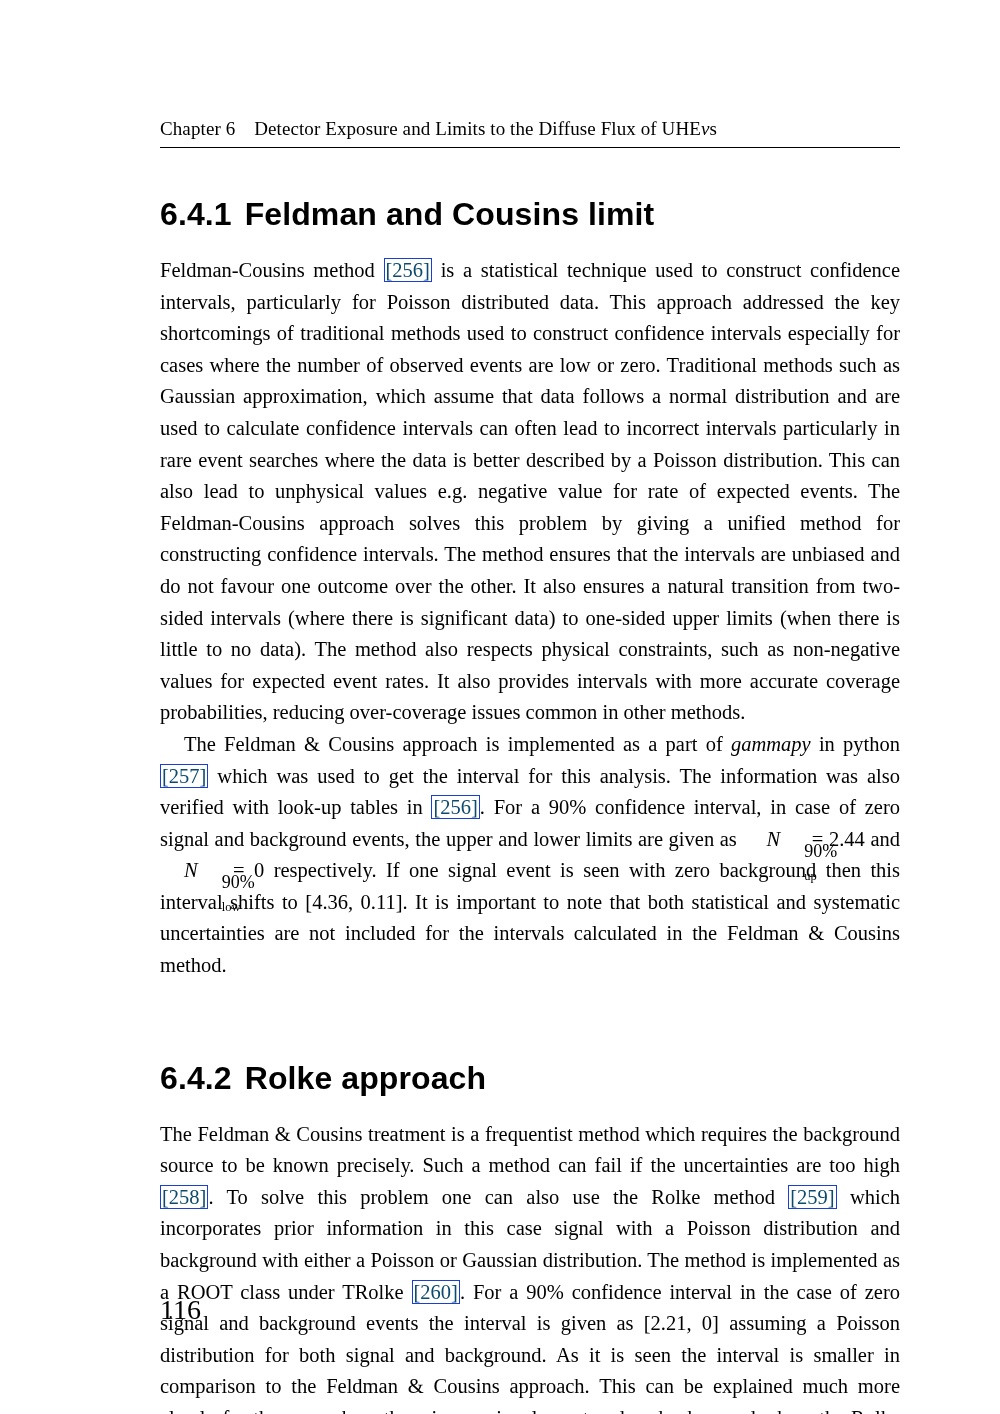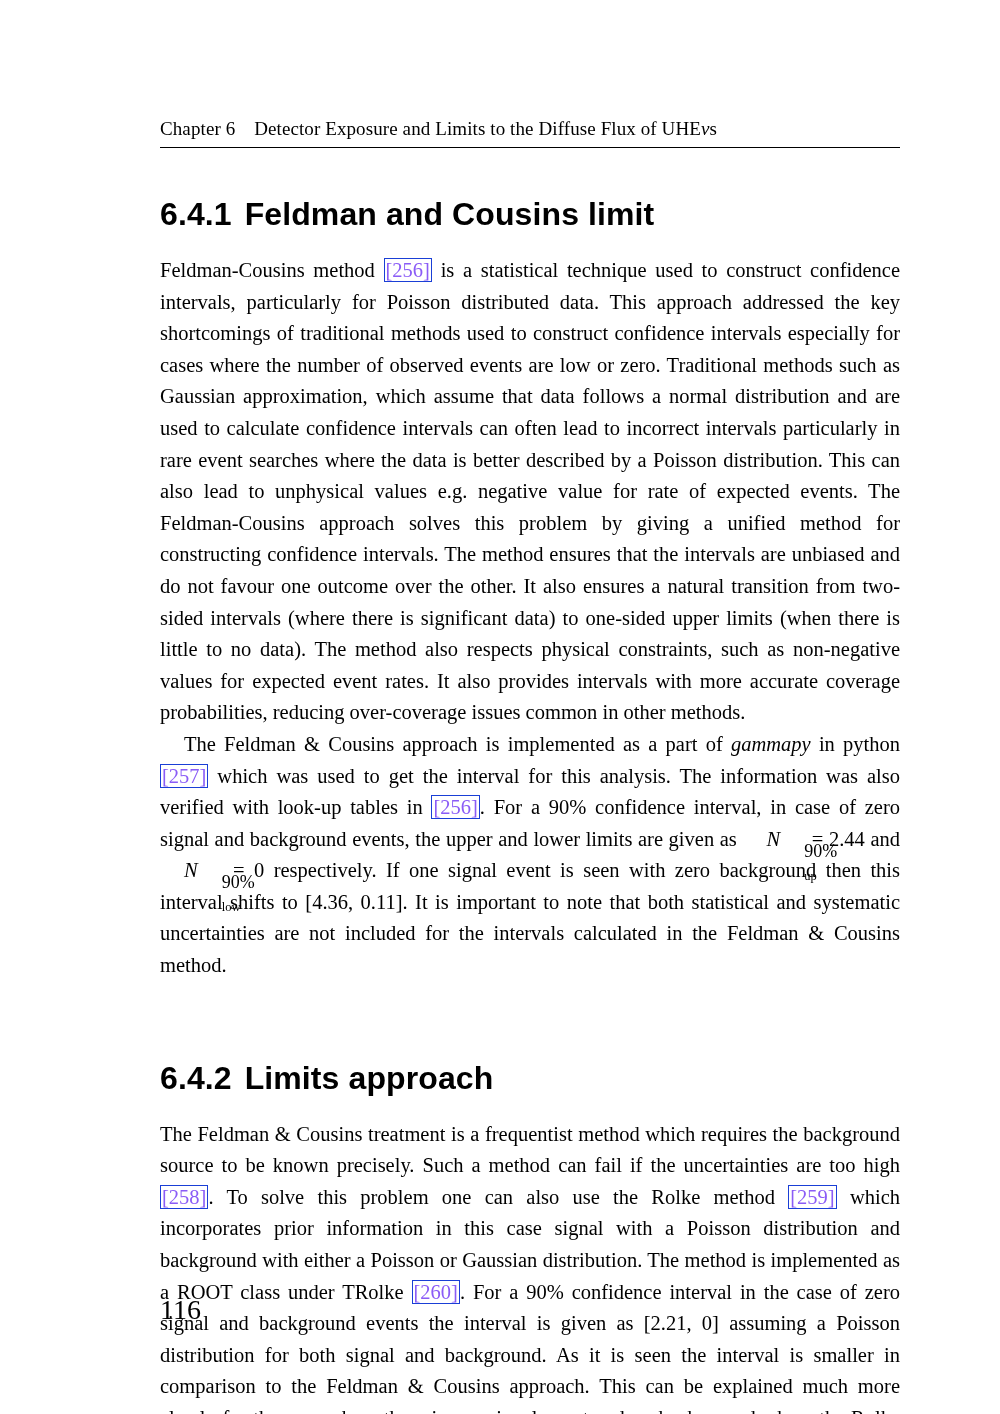--- a/index.html
+++ b/index.html
@@ -49,21 +49,21 @@
     line-height: 31.6px;
     text-align: justify;
     margin: 0;
     text-indent: 0;
     hyphens: auto;
   }
   p.para.indent {
     text-indent: 24px;
   }
   .ref {
-    color: #8b5cf6;
+    color: #0c4a6e;
     border: 1px solid #1a3fd6;
     padding: 0 1px;
     line-height: 1;
     white-space: nowrap;
   }
   .it {
     font-style: italic;
   }
   .nsub {
     font-style: italic;
@@ -124,21 +124,21 @@
       <span>Feldman-Cousins method </span><span class="ref">[256]</span><span> is a statistical technique used to construct confidence intervals, particularly for Poisson distributed data. This approach addressed the key shortcomings of traditional methods used to construct confidence intervals especially for cases where the number of observed events are low or zero. Traditional methods such as Gaussian approximation, which assume that data follows a normal distribution and are used to calculate confidence intervals can often lead to incorrect intervals particularly in rare event searches where the data is better described by a Poisson distribution. This can also lead to unphysical values e.g. negative value for rate of expected events. The Feldman-Cousins approach solves this problem by giving a unified method for constructing confidence intervals. The method ensures that the intervals are unbiased and do not favour one outcome over the other. It also ensures a natural transition from two-sided intervals (where there is significant data) to one-sided upper limits (when there is little to no data). The method also respects physical constraints, such as non-negative values for expected event rates. It also provides intervals with more accurate coverage probabilities, reducing over-coverage issues common in other methods.</span>
     </p>
 
     <p class="para indent">
       <span>The Feldman &amp; Cousins approach is implemented as a part of </span><span class="it">gammapy</span><span> in python </span><span class="ref">[257]</span><span> which was used to get the interval for this analysis. The information was also verified with look-up tables in </span><span class="ref">[256]</span><span>. For a 90% confidence interval, in case of zero signal and background events, the upper and lower limits are given as </span><span class="nvar"><span class="nsub">N</span><span class="supsub"><span class="sup">90%</span><span class="sub">up</span></span></span><span> = 2.44 and </span><span class="nvar"><span class="nsub">N</span><span class="supsub"><span class="sup">90%</span><span class="sub">low</span></span></span><span> = 0 respectively. If one signal event is seen with zero background then this interval shifts to [4.36, 0.11]. It is important to note that both statistical and systematic uncertainties are not included for the intervals calculated in the Feldman &amp; Cousins method.</span>
     </p>
 
     <div class="spacer-sec"></div>
 
     <h2 class="section-heading">
-      <span class="num">6.4.2</span><span>Limits approach</span>
+      <span class="num">6.4.2</span><span>Rolke approach</span>
     </h2>
 
     <p class="para">
       <span>The Feldman &amp; Cousins treatment is a frequentist method which requires the background source to be known precisely. Such a method can fail if the uncertainties are too high </span><span class="ref">[258]</span><span>. To solve this problem one can also use the Rolke method </span><span class="ref">[259]</span><span> which incorporates prior information in this case signal with a Poisson distribution and background with either a Poisson or Gaussian distribution. The method is implemented as a ROOT class under TRolke </span><span class="ref">[260]</span><span>. For a 90% confidence interval in the case of zero signal and background events the interval is given as [2.21, 0] assuming a Poisson distribution for both signal and background. As it is seen the interval is smaller in comparison to the Feldman &amp; Cousins approach. This can be explained much more clearly for the case where there is one signal event and no background where the Rolke interval is [3.65,0]. In this case according to the Feldman &amp; Cousins approach the event has to be a signal since the lower limit is &gt; 0 but in the Rolke approach it is still possible that such an event in the signal region could be a background event i.e. in the Rolke approach the absence of background does not imply zero background, but it only means that the background is not too large. This is because the background is treated as a Poisson number. Thus, the overall upper and lower limits in the</span>
     </p>
 
   </div>
 
   <div class="page-number">116</div>
 

